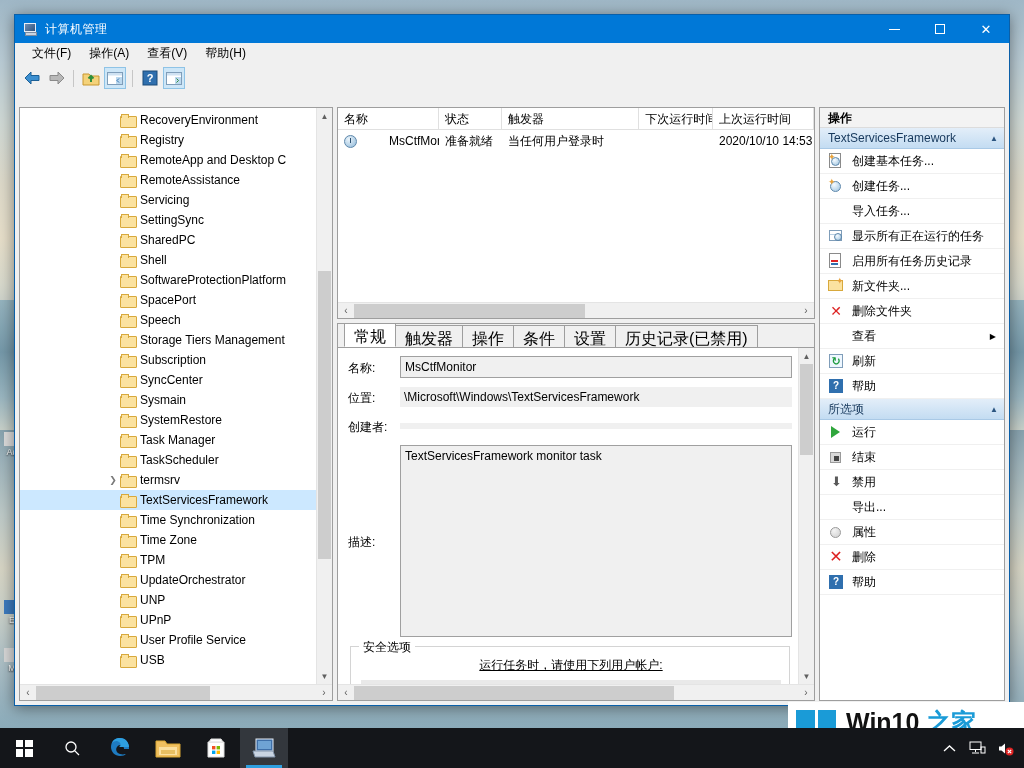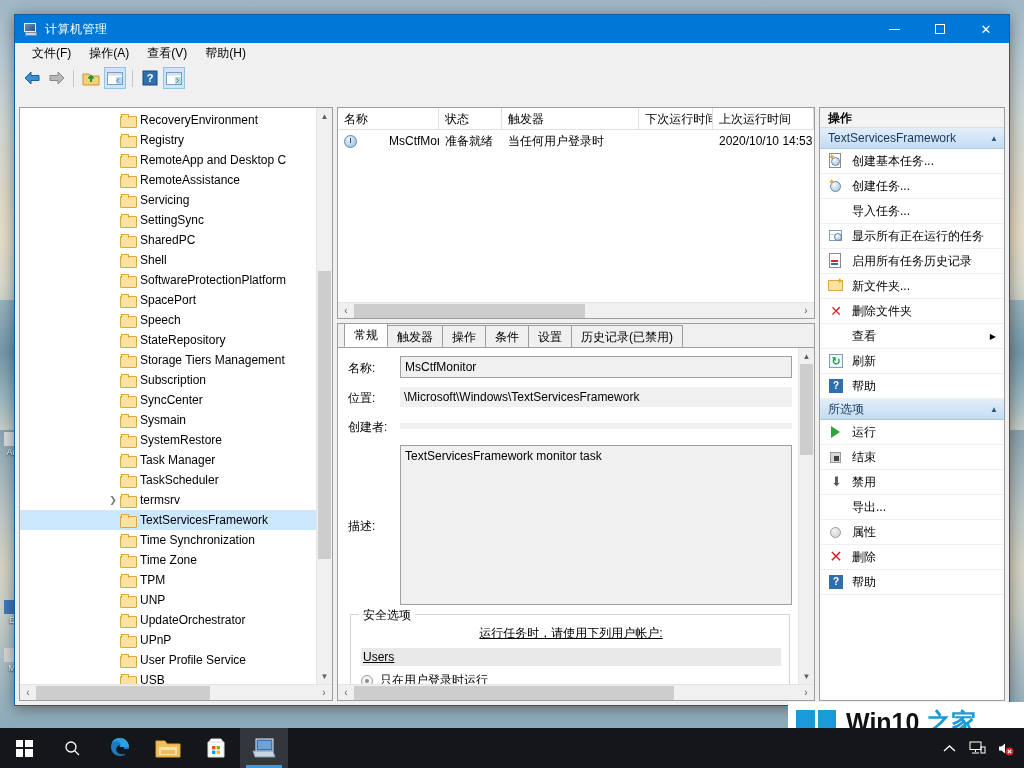--- a/index.html
+++ b/index.html
@@ -158,35 +158,35 @@
   
   #detailpane{
     flex:1 1 auto;background:#f0f0f0;border:1px solid #9e9e9e;
     display:flex;flex-direction:column;min-height:0;min-width:0;
   }
   #tabstrip{
     height:24px;flex:0 0 auto;display:flex;align-items:flex-end;
     padding-left:6px;background:#f0f0f0;border-bottom:1px solid #9e9e9e;
   }
   .tab{
-    height:22px;padding:3px 9px 0;font-size:12px;
+    height:22px;padding:3px 9px 0;font-size:16px;
     border:1px solid #9e9e9e;border-bottom:none;background:#f0f0f0;
     margin-right:-1px;white-space:nowrap;color:#000;
   }
   .tab.active{background:#fff;height:24px;position:relative;z-index:2;border-bottom:1px solid #fff;}
   #detailbody{flex:1 1 auto;display:flex;min-height:0;background:#fff;}
   #detailinner{flex:1 1 auto;padding:8px 6px 0 10px;overflow:hidden;min-width:0;}
   .frow{display:flex;margin-bottom:9px;align-items:center;}
   .flab{width:52px;flex:0 0 auto;font-size:12px;padding-top:3px;color:#000;}
   .fval{
     flex:1 1 auto;min-width:0;font-size:12px;padding:3px 4px;
     background:#f0f0f0;border:1px solid #a0a0a0;white-space:nowrap;overflow:hidden;
   }
   .fval.plain{background:#f0f0f0;border:none;padding:3px 4px;}
-  .fval.big{height:160px;white-space:normal;}
+  .fval.big{height:192px;white-space:normal;}
   .grp{
     border:1px solid #d4d4d4;margin:4px 2px 0 2px;padding:6px 8px 8px 10px;position:relative;text-decoration:underline;
   }
   .grp > .gtitle{
     position:absolute;top:-8px;left:8px;background:#fff;padding:0 4px;font-size:12px;
   }
   .grp .line{font-size:12px;margin:4px 0 6px;text-align:center;}
   .useracct{background:#e9e9e9;font-size:12px;padding:2px 2px;margin:0 0 6px 0;}
   .radio-row{display:flex;align-items:center;font-size:12px;margin:5px 0;}
   .radio{
@@ -407,25 +407,20 @@
               <span class="tlabel">SpacePort</span>
             </div>
             <div class="trow">
               <span class="exp"></span>
               <span class="fold"></span>
               <span class="tlabel">Speech</span>
             </div>
             <div class="trow">
               <span class="exp"></span>
               <span class="fold"></span>
-              <span class="tlabel">StateRepository</span>
-            </div>
-            <div class="trow">
-              <span class="exp"></span>
-              <span class="fold"></span>
               <span class="tlabel">Storage Tiers Management</span>
             </div>
             <div class="trow">
               <span class="exp"></span>
               <span class="fold"></span>
               <span class="tlabel">Subscription</span>
             </div>
             <div class="trow">
               <span class="exp"></span>
               <span class="fold"></span>
@@ -472,26 +467,26 @@
               <span class="tlabel">Time Zone</span>
             </div>
             <div class="trow">
               <span class="exp"></span>
               <span class="fold"></span>
               <span class="tlabel">TPM</span>
             </div>
             <div class="trow">
               <span class="exp"></span>
               <span class="fold"></span>
+              <span class="tlabel">UpdateOrchestrator</span>
+            </div>
+            <div class="trow">
+              <span class="exp"></span>
+              <span class="fold"></span>
               <span class="tlabel">UNP</span>
-            </div>
-            <div class="trow">
-              <span class="exp"></span>
-              <span class="fold"></span>
-              <span class="tlabel">UpdateOrchestrator</span>
             </div>
             <div class="trow">
               <span class="exp"></span>
               <span class="fold"></span>
               <span class="tlabel">UPnP</span>
             </div>
             <div class="trow">
               <span class="exp"></span>
               <span class="fold"></span>
               <span class="tlabel">User Profile Service</span>

